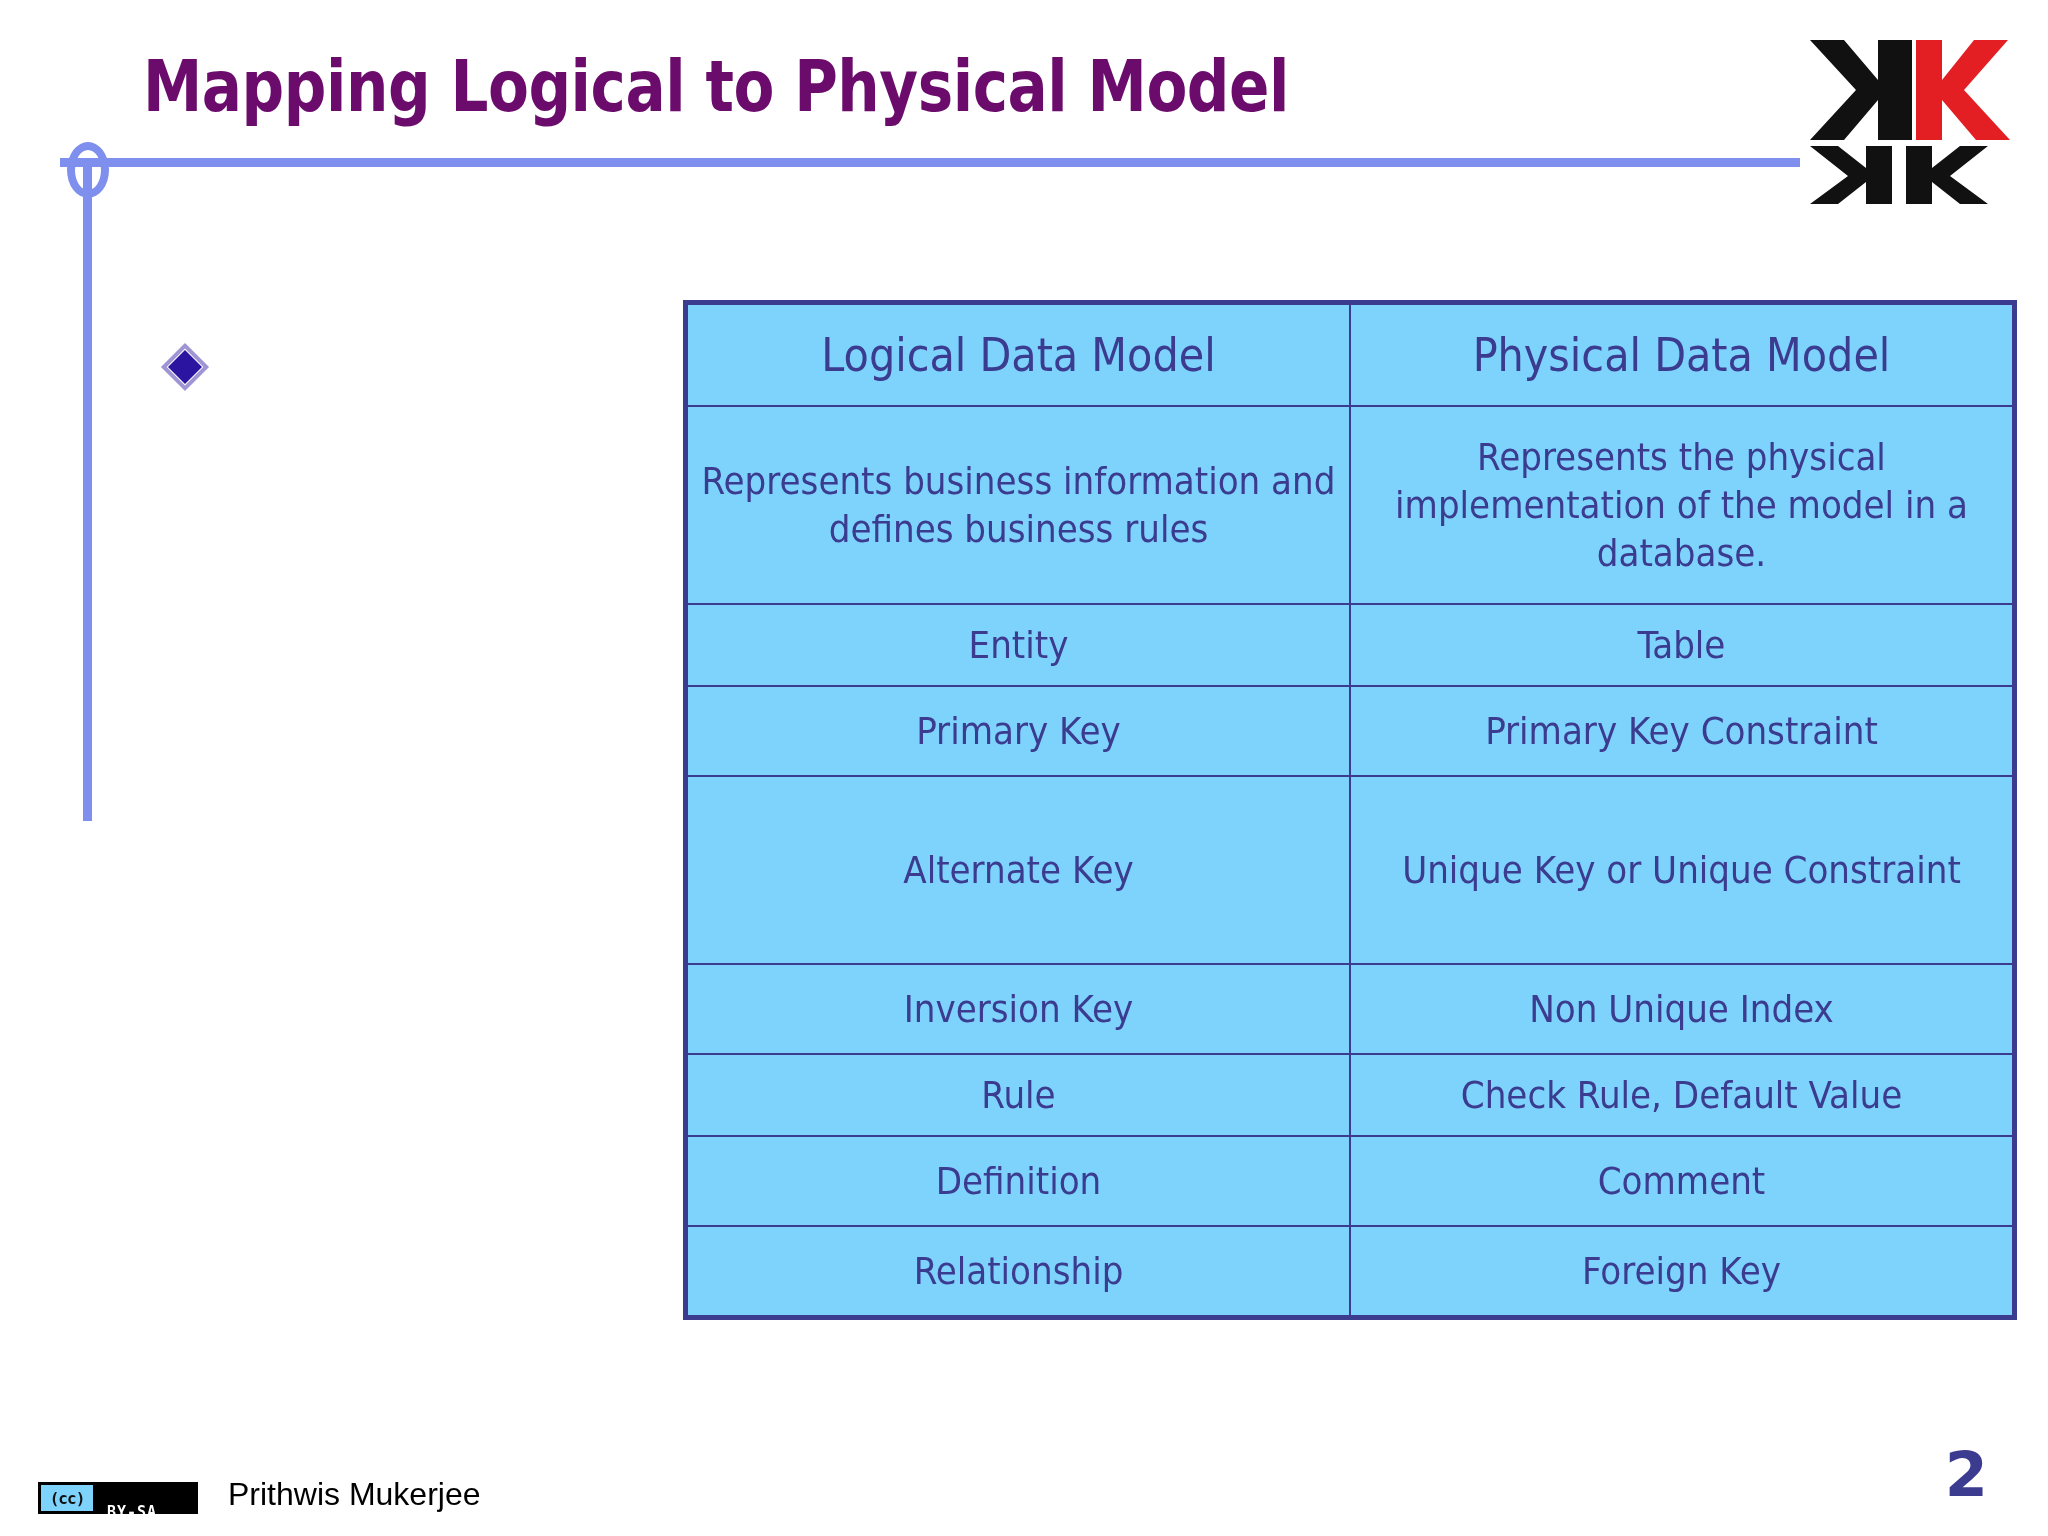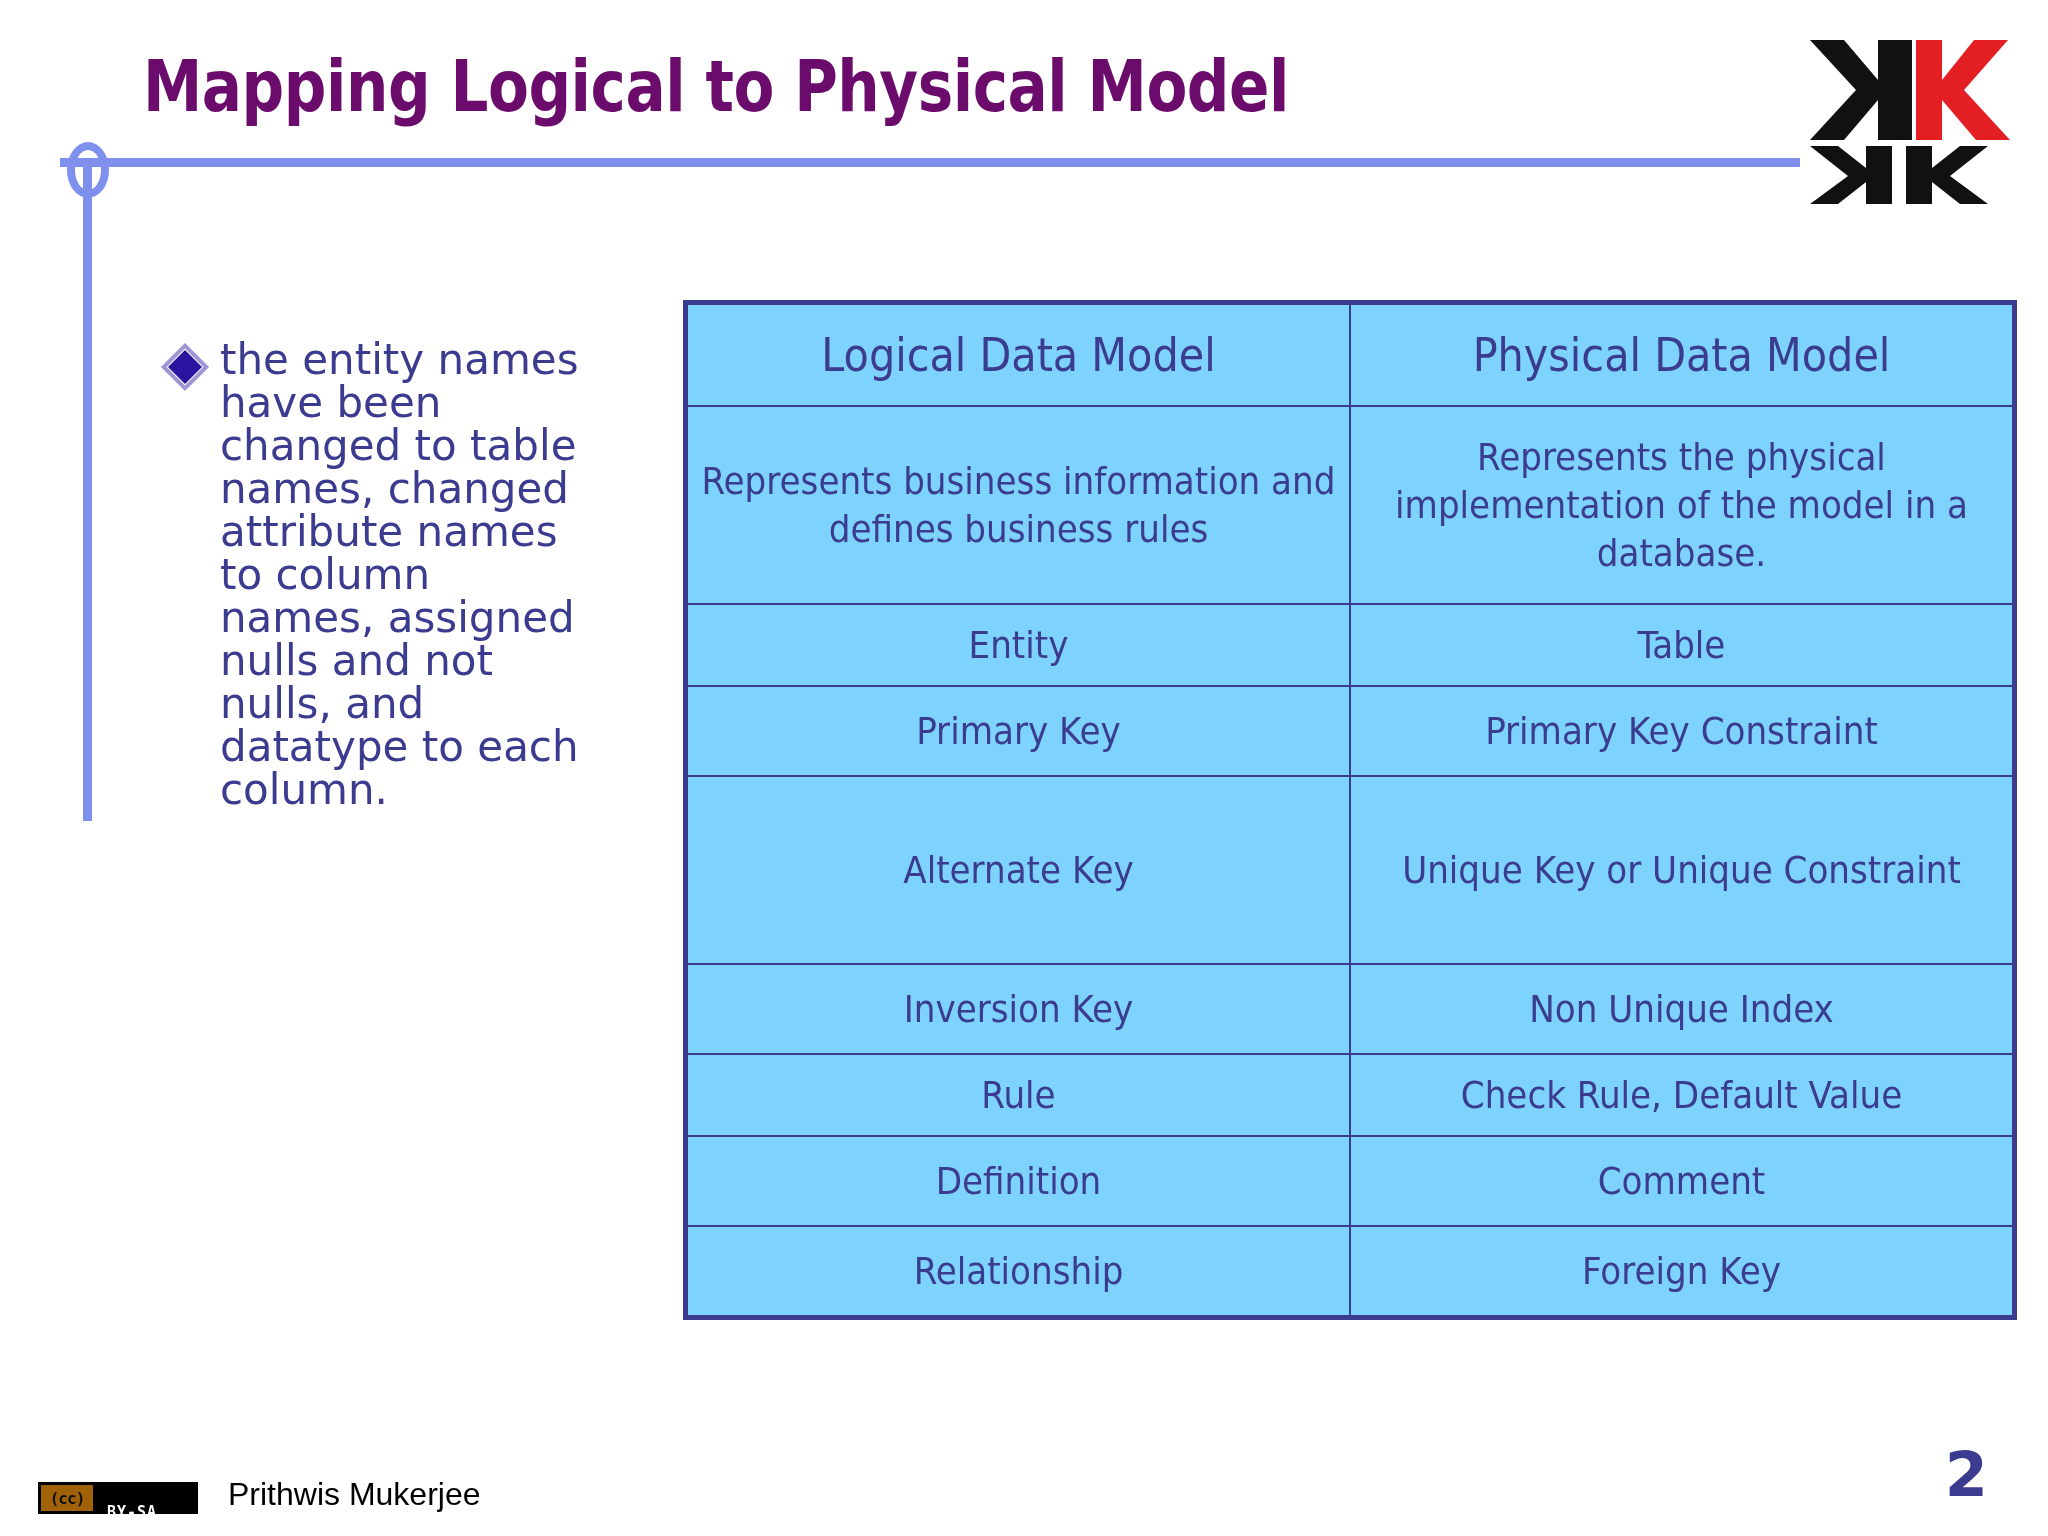--- a/index.html
+++ b/index.html
@@ -157,21 +157,21 @@
     top: 1482px;
     height: 32px;
     width: 160px;
     background: #000000;
     border: 3px solid #000000;
     box-sizing: border-box;
     display: flex;
     align-items: center;
   }
   .cc-badge .cc-mark {
-    background: #a16207;
+    background: #7dd3fc;
     color: #111111;
     font-family: "DejaVu Sans Mono", "Liberation Mono", monospace;
     font-size: 16px;
     font-weight: bold;
     height: 100%;
     width: 52px;
     display: flex;
     align-items: center;
     justify-content: center;
     letter-spacing: -1px;
@@ -233,21 +233,20 @@
       <polygon points="2,0 28,0 28,22 56,0 84,0 46,30 84,58 56,58 28,36 28,58 2,58" fill="#111111"></polygon>
     </g>
   </svg>
 </div>
 
 <div class="bullet-block">
   <span class="bullet-marker">
     <span class="dm-outline"></span>
     <span class="dm"></span>
   </span>
-  <span class="bullet-text">the entity names have been changed to table names, changed attribute names to column names, assigned nulls and not nulls, and datatype to each column.</span>
 </div>
 
 <table class="cmp-table">
   <thead>
     <tr>
       <th>Logical Data Model</th>
       <th>Physical Data Model</th>
     </tr>
   </thead>
   <tbody>

